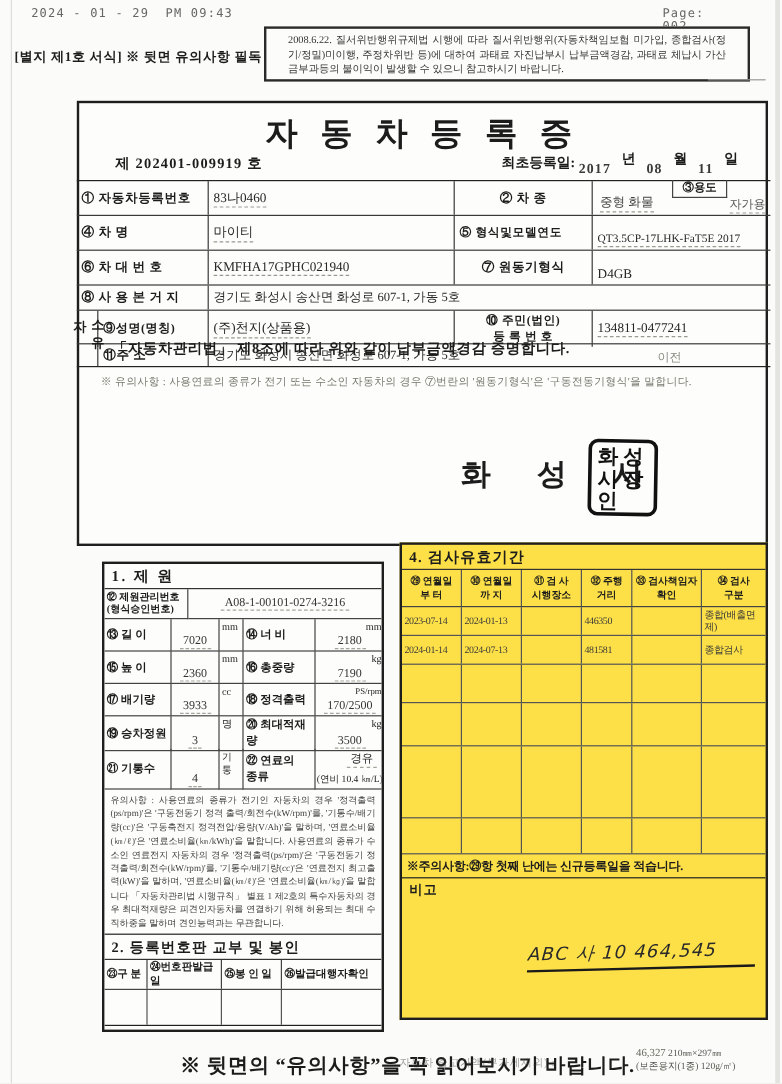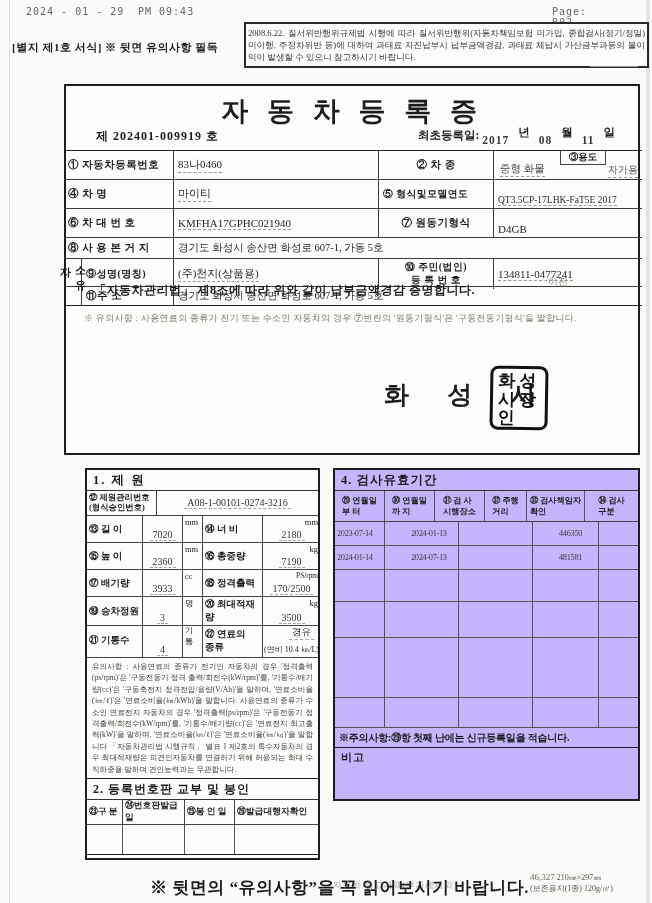--- a/index.html
+++ b/index.html
@@ -12,22 +12,22 @@
   }
   .artifact-line { position:absolute; background:#ddddd9; }
   
   .scanhdr { position:absolute; top:6px; left:0; width:576px; height:14px;
     font-family:"DejaVu Sans Mono",monospace; font-size:10px; color:#666; letter-spacing:1px; }
   .scanhdr .d { position:absolute; left:26px; }
   .scanhdr .t { position:absolute; left:138px; }
   .scanhdr .p { position:absolute; left:552px; }
   
   .formnote { position:absolute; left:12px; top:40px; font-size:11px; font-weight:bold; letter-spacing:0.5px; }
-  .noticebox { position:absolute; left:244px; top:22px; width:405px; min-height:42px;
-    border:2px solid #2a2a2a; padding:3px 2px; font-size:8.6px; line-height:1.4;
+  .noticebox { position:absolute; left:220px; top:22px; width:405px; min-height:42px;
+    border:2px solid #2a2a2a; padding:3px 18px; font-size:8.6px; line-height:1.4;
     color:#333; text-align:justify; background:#fcfcfa; }
   .notice-tick { position:absolute; left:590px; top:66px; width:48px; border-top:1px solid #999; }
   
   .mainbox { position:absolute; left:64px; top:84px; width:576px; height:371px;
     border:2.5px solid #1e1e1e; background:#fdfdfb; }
   .cert-title { position:absolute; top:7px; left:0; width:100%; text-align:center;
     font-size:27px; font-weight:bold; letter-spacing:6px; }
   .docline { position:absolute; top:42px; left:0; width:100%; height:22px; font-size:12px; }
   .docline .no { position:absolute; left:30px; font-weight:bold; letter-spacing:1px; }
   .firstreg { position:absolute; left:352px; top:0; font-size:11.5px; font-weight:bold; }
@@ -50,21 +50,21 @@
     font-size:11px; letter-spacing:2px; display:flex; align-items:center; justify-content:center;
     border-right:1px solid #3a3a3a; }
   .prewrap { white-space:pre-line; }
   .usagebox { position:absolute; left:66px; top:-1px; width:46px; height:15px;
     border-left:1px solid #444; border-bottom:1px solid #444; border-right:1px solid #444;
     font-size:9.5px; font-weight:bold; text-align:center; line-height:14px; }
   .cartype-val { position:absolute; left:6px; bottom:2px; font-size:10.5px; color:#444; }
   .usage-val { position:absolute; right:4px; bottom:1px; font-size:10px; color:#555; }
   .model-val { font-size:9.5px; letter-spacing:0; }
   .statement { position:absolute; left:28px; top:196px; font-size:12px; font-weight:bold; letter-spacing:0.5px; }
-  .transfer { position:absolute; right:70px; top:189px; font-size:10px; color:#8a8a84; }
+  .transfer { position:absolute; right:70px; top:205px; font-size:10px; color:#8a8a84; }
   .caution { position:absolute; left:18px; top:226px; font-size:9px; color:#77776f; letter-spacing:0.3px; }
   .issuedate { position:absolute; left:0; top:260px; width:100%; text-align:center; font-size:12px; }
   .issuedate .u { position:relative; top:-4px; font-weight:bold; margin:0 10px; }
   .issuedate .v { position:relative; top:3px; color:#333; letter-spacing:1px; }
   .issuer { position:absolute; left:318px; top:292px; font-size:25px; font-weight:bold; letter-spacing:16px; }
   .stamp { position:absolute; left:424px; top:280px; width:58px; height:64px;
     border:3.5px solid #111; border-radius:8px; padding:3px 5px;
     font-size:17px; font-weight:bold; line-height:1.1; word-break:break-all; width:58px;
     letter-spacing:4px; color:#111; transform:rotate(1deg); background:rgba(255,255,255,0); }
   
@@ -85,28 +85,28 @@
   .spec-notes { font-size:7.6px; line-height:1.5; color:#3d3d3a; padding:3px 5px; text-align:justify;
     border-bottom:1.5px solid #222; }
   .plate-hdr { display:grid; grid-template-columns:36px 62px 50px 83px; border-top:1px solid #333;
     border-bottom:1px solid #444; }
   .plate-hdr .scell { border-bottom:none; height:24px; font-size:8.8px; }
   .plate-empty { height:30px; border-bottom:1.5px solid #222; display:grid; grid-template-columns:36px 62px 50px 83px; }
   .plate-empty div { border-right:1px solid #555; }
   .plate-empty div:last-child { border-right:none; }
   .mort-title { font-size:11.5px; font-weight:bold; padding:3px 4px 2px 6px; line-height:1.3; letter-spacing:0.5px; }
   
-  .inspbox { position:absolute; left:333px; top:468px; width:307px; height:333px;
-    border:2px solid #1e1e1e; background:#c4b5fd; overflow:hidden; }
+  .inspbox { position:absolute; left:333px; top:452px; width:307px; height:398px;
+    border:2px solid #1e1e1e; background:#fde047; overflow:hidden; }
   .igrid { display:grid; grid-template-columns:50px 50px 50px 42px 58px 53px; }
   .ihdr { border-top:1px solid #333; border-bottom:1px solid #444; }
-  .ihdr .icell { height:30px; font-size:8.2px; font-weight:bold; display:flex; align-items:center; justify-content:center; text-align:left; }
+  .ihdr .icell { height:30px; font-size:8.2px; font-weight:bold; display:flex; align-items:center; justify-content:center; text-align:center; }
   .icell { border-right:1px solid #555; padding:1px 2px; position:relative; }
   .icell:last-child { border-right:none; }
-  .irow { border-bottom:1px solid #555;gap:24px; }
+  .irow { border-bottom:1px solid #555; }
   .irow .icell { height:23px; font-size:8.3px; display:flex; align-items:center; color:#3b3b38; letter-spacing:-0.3px; }
   .irow.empty1 { height:32px; } .irow.empty2 { height:36px; } .irow.empty3 { height:60px; } .irow.empty4 { height:30px; }
   .irow.emptyrow .icell { height:auto; }
   .insp-note { font-size:10px; font-weight:bold; padding:3px 2px 2px 4px; border-bottom:1.5px solid #222; letter-spacing:-0.2px; }
   .remarks { position:relative; height:100%; }
   .remarks-label { font-size:11px; font-weight:bold; padding:2px 6px; letter-spacing:1px; }
   .handwriting { position:absolute; left:105px; top:52px; width:190px;
     font-family:"DejaVu Sans",sans-serif; font-style:italic; font-size:15px; color:#2a2a2a;
     transform:rotate(-1.5deg) skewX(-6deg); letter-spacing:1px; white-space:nowrap;
     border-bottom:2px solid #1a1a1a; padding-bottom:3px; }

